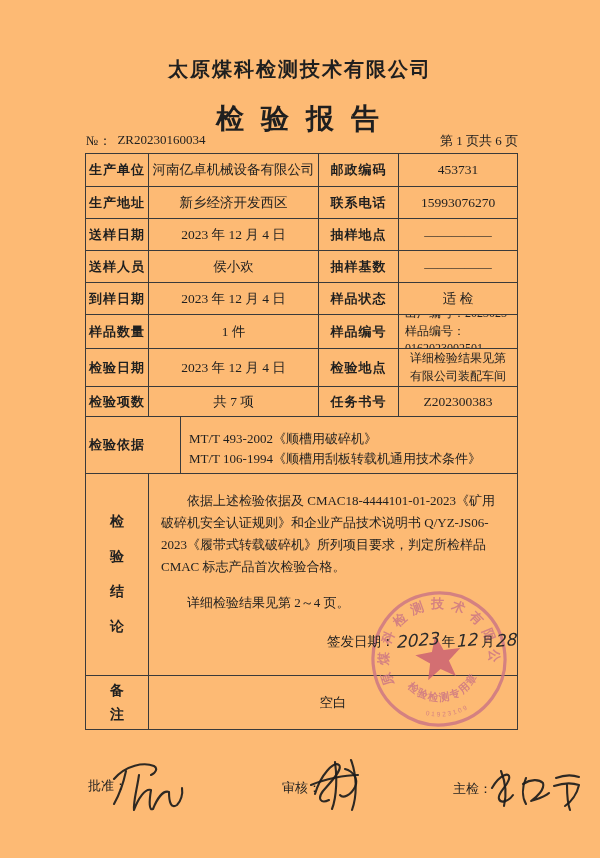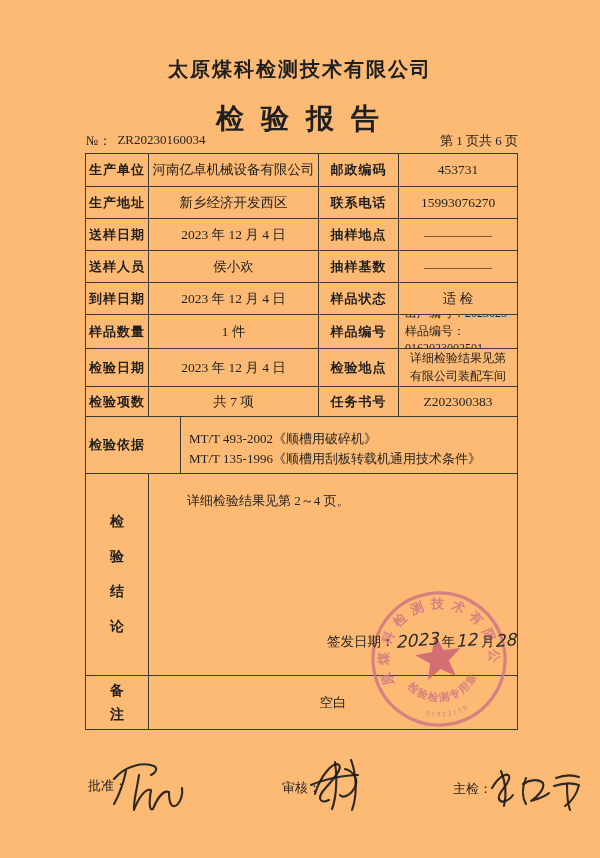--- a/index.html
+++ b/index.html
@@ -159,32 +159,33 @@
       <div class="cell c1 label">检验项数</div>
       <div class="cell c2 value">共 7 项</div>
       <div class="cell c3 label">任务书号</div>
       <div class="cell c4 value">Z202300383</div>
     </div>
 
     <div class="row" style="height:57px">
       <div class="cell c1 label">检验依据</div>
       <div class="cell c4 value basis-val">
         <span>MT/T 493-2002《顺槽用破碎机》</span>
-        <span>MT/T 135-1996《顺槽用刮板转载机通用技术条件》</span>
+        <span>MT/T 106-1994《顺槽用刮板转载机通用技术条件》</span>
       </div>
     </div>
 
     <div class="row" style="height:202px">
       <div class="cell c1 vlabel">
         <span>检</span>
         <span>验</span>
         <span>结</span>
         <span>论</span>
       </div>
       <div class="cell c4 ccl">
+        <p>依据上述检验依据及 CMAC18-4444101-01-2023《矿用破碎机安全认证规则》和企业产品技术说明书 Q/YZ-JS06-2023《履带式转载破碎机》所列项目要求，判定所检样品 CMAC 标志产品首次检验合格。</p>
         <p>详细检验结果见第 2～4 页。</p>
         <div class="sign-date">
           <span>签发日期：</span><span class="hand">2023</span><span>年</span><span class="hand">12</span><span>月</span><span class="hand">28</span>
         </div>
       </div>
     </div>
 
     <div class="row" style="height:54px">
       <div class="cell c1 vlabel-sm">
         <span>备</span>

